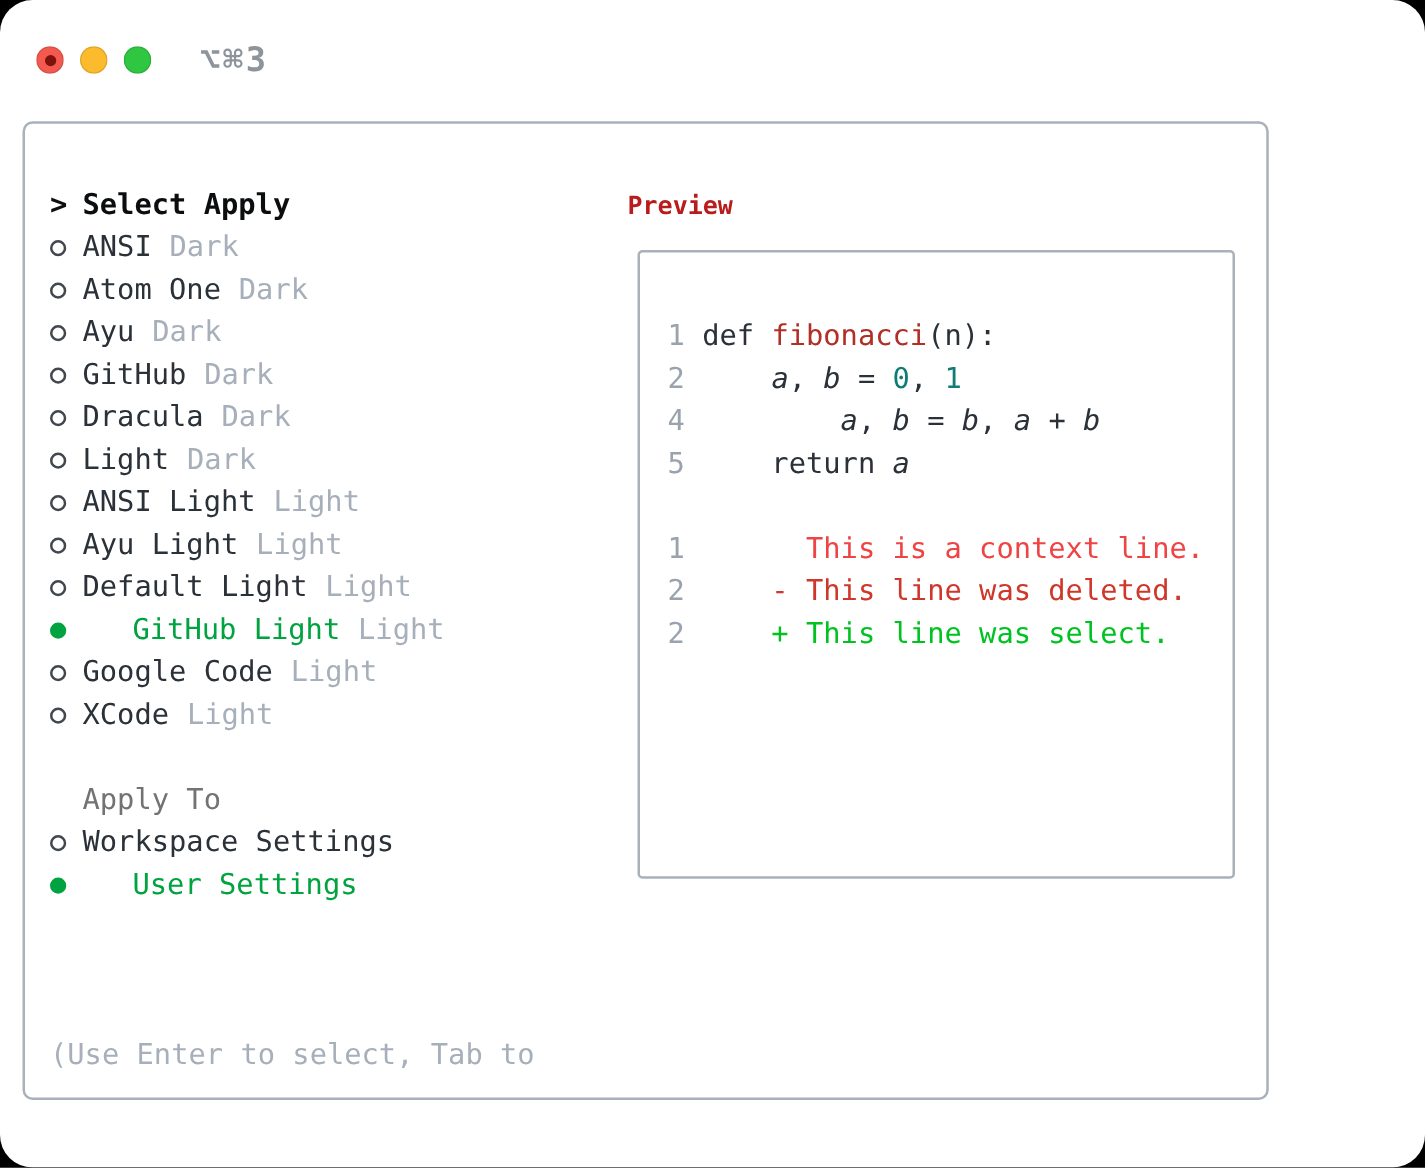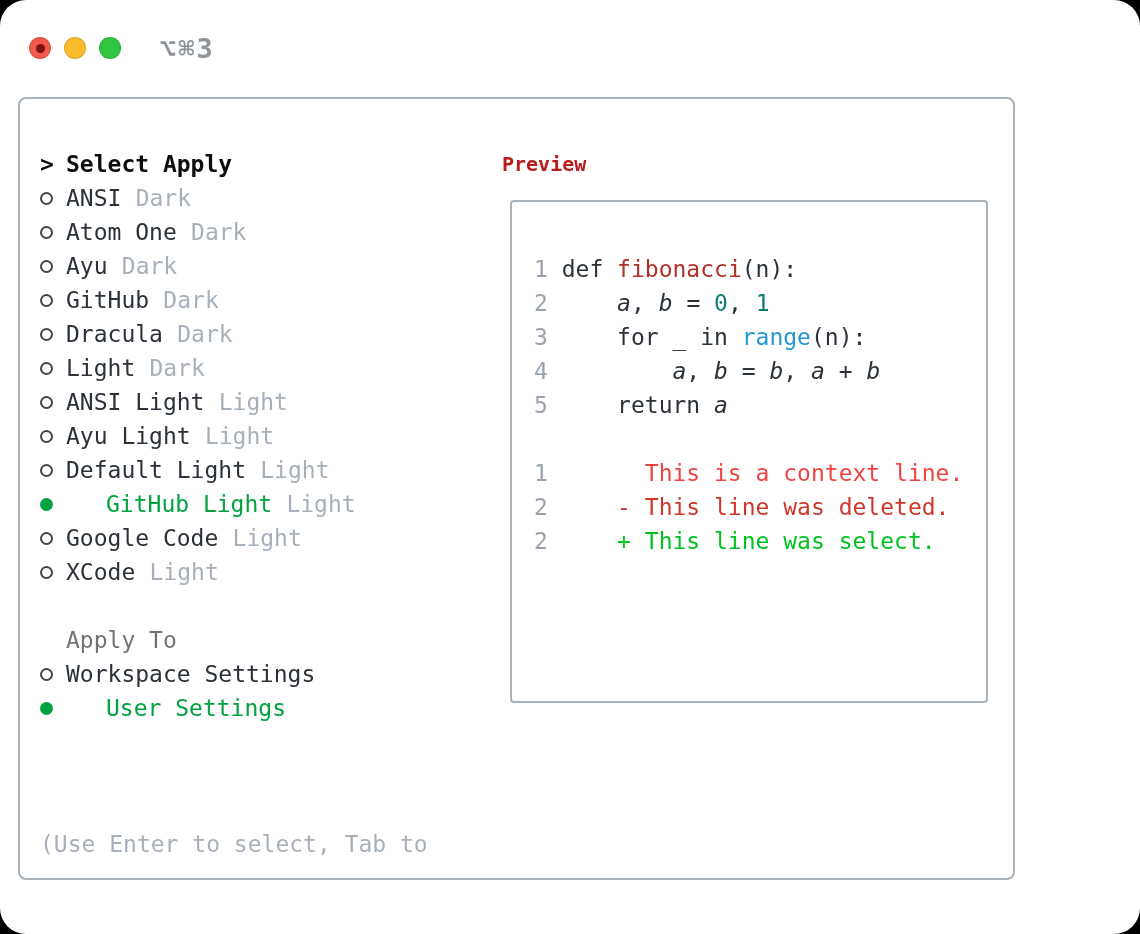--- a/index.html
+++ b/index.html
@@ -162,21 +162,20 @@
         <div>(Use Enter to select, Tab to</div>
         <div>change focus)</div>
       </div>
     </div>
 
     <div class="right-col">
       <div class="preview-title">Preview</div>
       <div class="preview-box" id="preview-box">
           <div class="code-line"><span class="ln">1</span><span class="tok-p"> def </span><span class="tok-fn">fibonacci</span><span class="tok-p">(n):</span></div>
           <div class="code-line"><span class="ln">2</span><span class="tok-p">     </span><span class="tok-v">a</span><span class="tok-p">, </span><span class="tok-v">b</span><span class="tok-p"> = </span><span class="tok-n">0</span><span class="tok-p">, </span><span class="tok-n">1</span></div>
-          <div class="code-line"><span class="ln">3</span><span class="tok-p">     for _ in </span><span class="tok-b">range</span><span class="tok-p">(n):</span></div>
           <div class="code-line"><span class="ln">4</span><span class="tok-p">         </span><span class="tok-v">a</span><span class="tok-p">, </span><span class="tok-v">b</span><span class="tok-p"> = </span><span class="tok-v">b</span><span class="tok-p">, </span><span class="tok-v">a</span><span class="tok-p"> + </span><span class="tok-v">b</span></div>
           <div class="code-line"><span class="ln">5</span><span class="tok-p">     return </span><span class="tok-v">a</span></div>
           <div class="code-line"><span class="ln"> </span></div>
           <div class="code-line"><span class="ln">1</span><span class="tok-ctx">       This is a context line.</span></div>
           <div class="code-line"><span class="ln">2</span><span class="tok-del">     - This line was deleted.</span></div>
           <div class="code-line"><span class="ln">2</span><span class="tok-add">     + This line was select.</span></div>
         </div>
     </div>
 
   </div>

